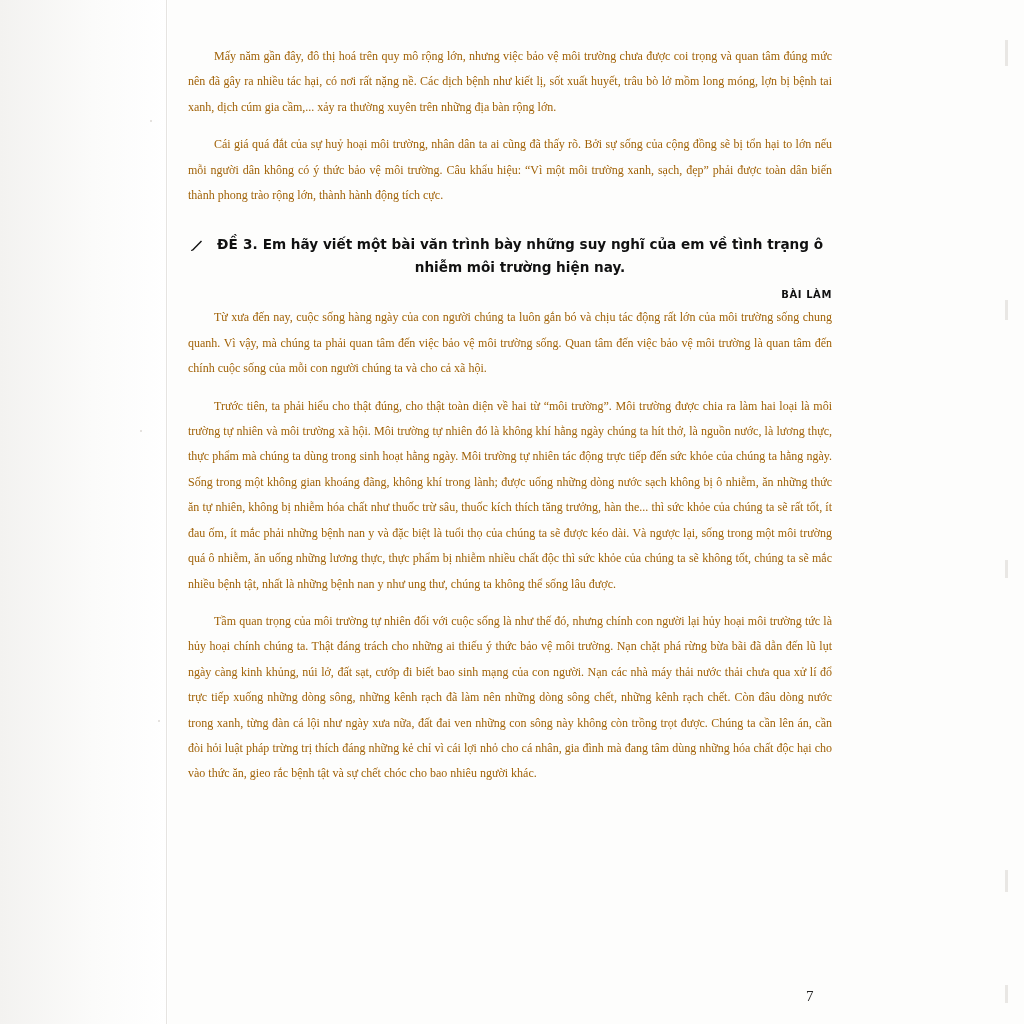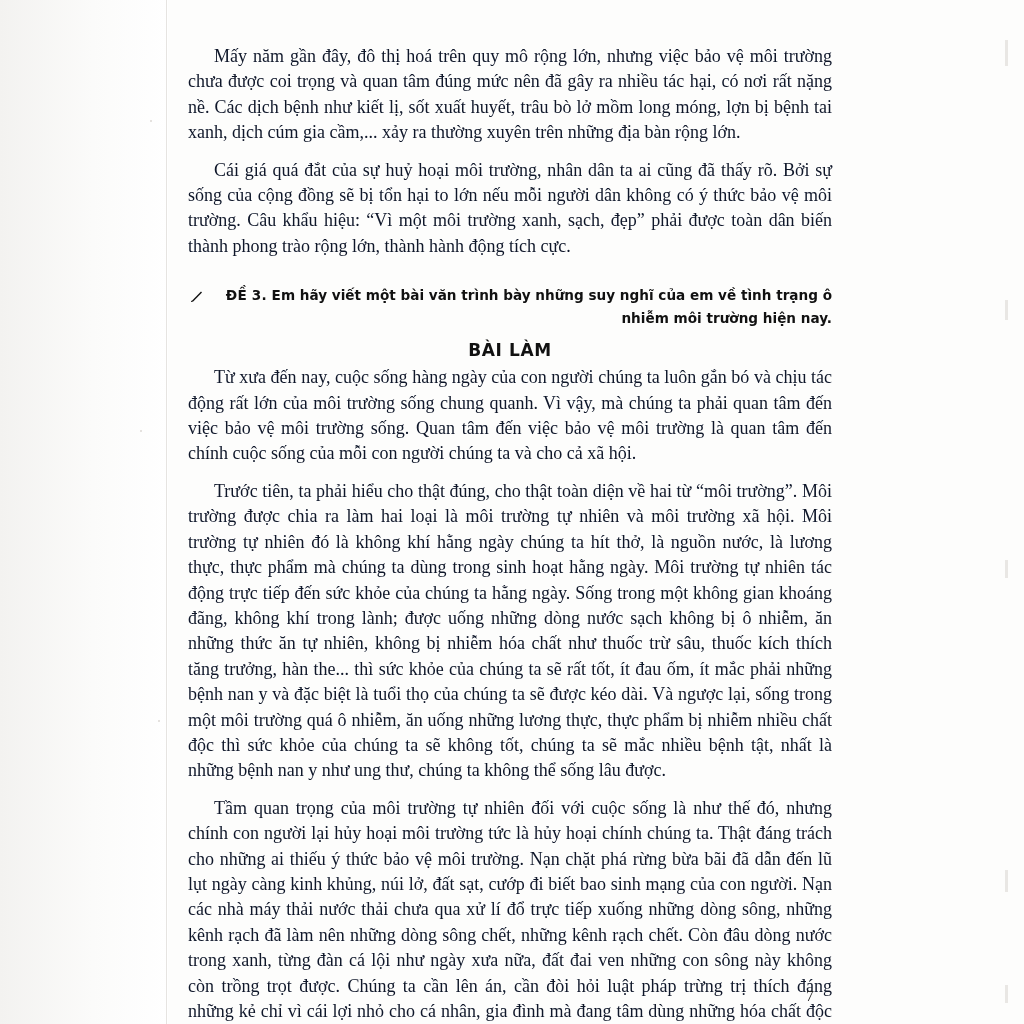--- a/index.html
+++ b/index.html
@@ -53,24 +53,24 @@
     position: absolute;
     left: 188px;
     top: 44px;
     width: 644px;
   }
 
   p.para {
     margin: 0;
     text-align: justify;
     text-justify: inter-word;
-    font-size: 18px;
+    font-size: 12px;
     line-height: 25.4px;
     text-indent: 26px;
-    color: #0f172a;
+    color: #a16207;
   }
 
   p.para + p.para {
     margin-top: 12px;
   }
 
   .block-gap {
     height: 19px;
   }
 
@@ -87,31 +87,31 @@
     padding-left: 2px;
   }
   .heading .pen-icon {
     flex: 0 0 auto;
     width: 14px;
     height: 14px;
     margin-top: 4px;
   }
   .heading .htext {
     display: block;
-    text-align: right;
+    text-align: center;
   }
   .heading .htext .deadline {
     letter-spacing: 0.2px;
   }
 
   .bailam {
     font-family: "DejaVu Sans", sans-serif;
     font-weight: bold;
-    font-size: 17px;
-    text-align: center;
+    font-size: 10px;
+    text-align: right;
     letter-spacing: 0.6px;
     margin-top: 10px;
     margin-bottom: 5px;
     color: #111;
   }
 
   .page-number {
     position: absolute;
     left: 806px;
     top: 988px;

